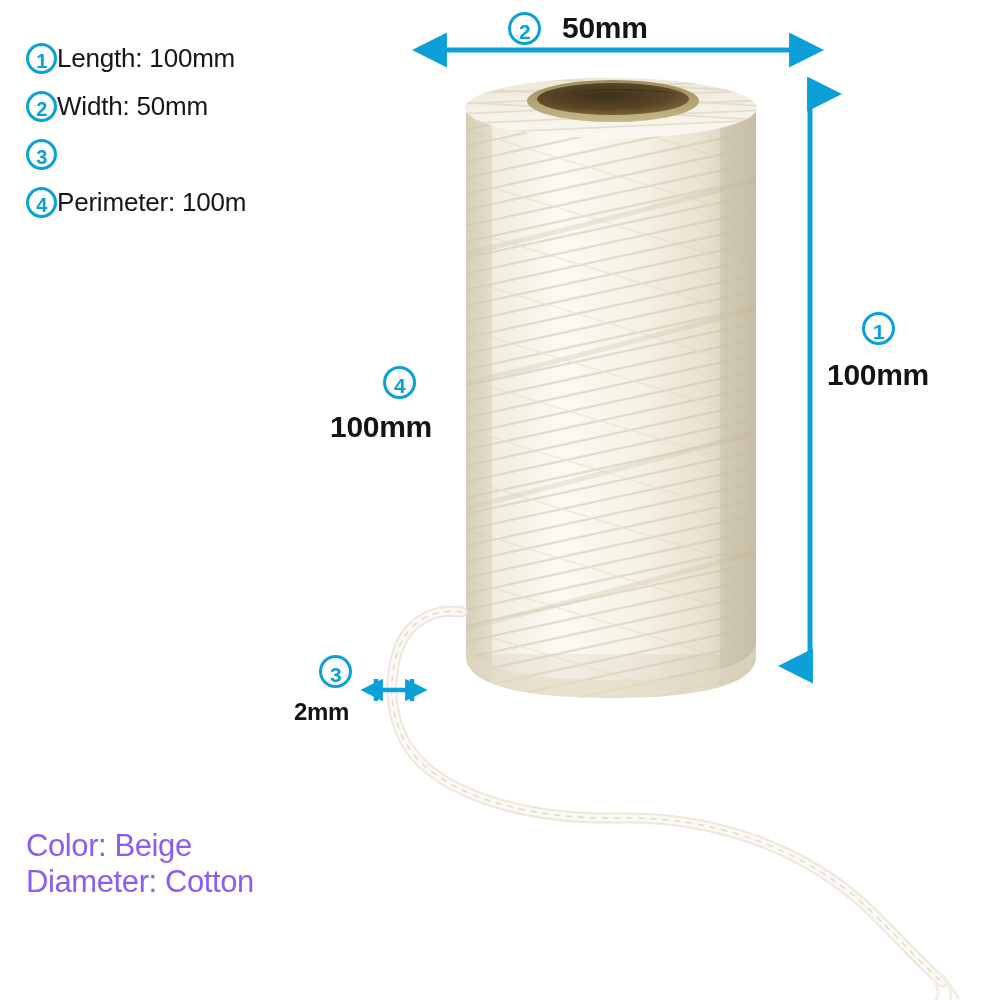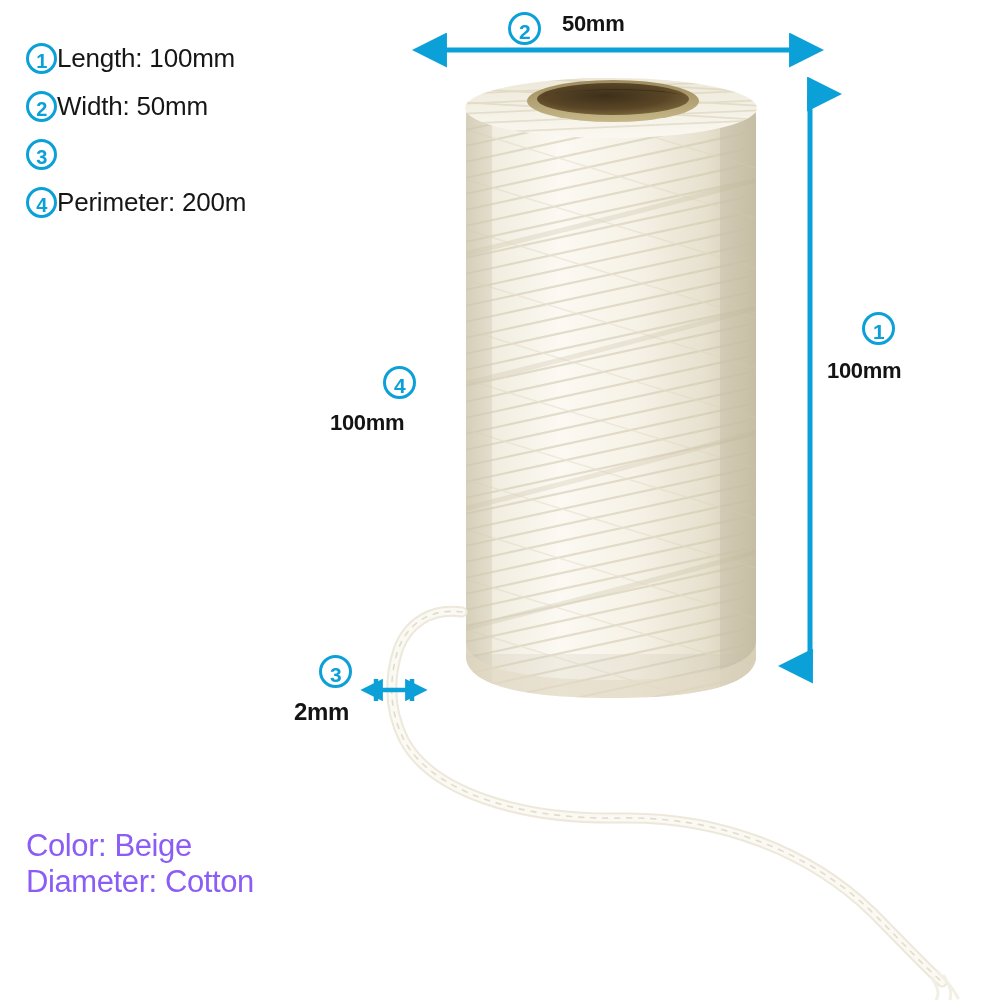--- a/index.html
+++ b/index.html
@@ -68,21 +68,21 @@
     color: #0BA0D8;
     font-size: 21px;
     font-weight: 700;
     line-height: 33px;
     text-align: center;
     box-sizing: border-box;
     letter-spacing: -0.5px;
   }
   .dim-text {
     position: absolute;
-    font-size: 22px;
+    font-size: 30px;
     font-weight: 700;
     color: #141414;
     white-space: nowrap;
     letter-spacing: -0.3px;
   }
   .dim-text.small {
     font-size: 24px;
   }
 
   svg.overlay {
@@ -306,21 +306,21 @@
     </div>
     <div class="legend-row">
       <div class="badge">2</div>
       <div class="legend-label">Width: 50mm</div>
     </div>
     <div class="legend-row">
       <div class="badge">3</div>
     </div>
     <div class="legend-row">
       <div class="badge">4</div>
-      <div class="legend-label">Perimeter: 200m</div>
+      <div class="legend-label">Perimeter: 100m</div>
     </div>
   </div>
 
   <div class="dim-badge" style="left:508px; top:12px;">2</div>
   <div class="dim-text" style="left:562px; top:11px;">50mm</div>
 
   <div class="dim-badge" style="left:862px; top:312px;">1</div>
   <div class="dim-text" style="left:827px; top:358px;">100mm</div>
 
   <div class="dim-badge" style="left:383px; top:366px;">4</div>

